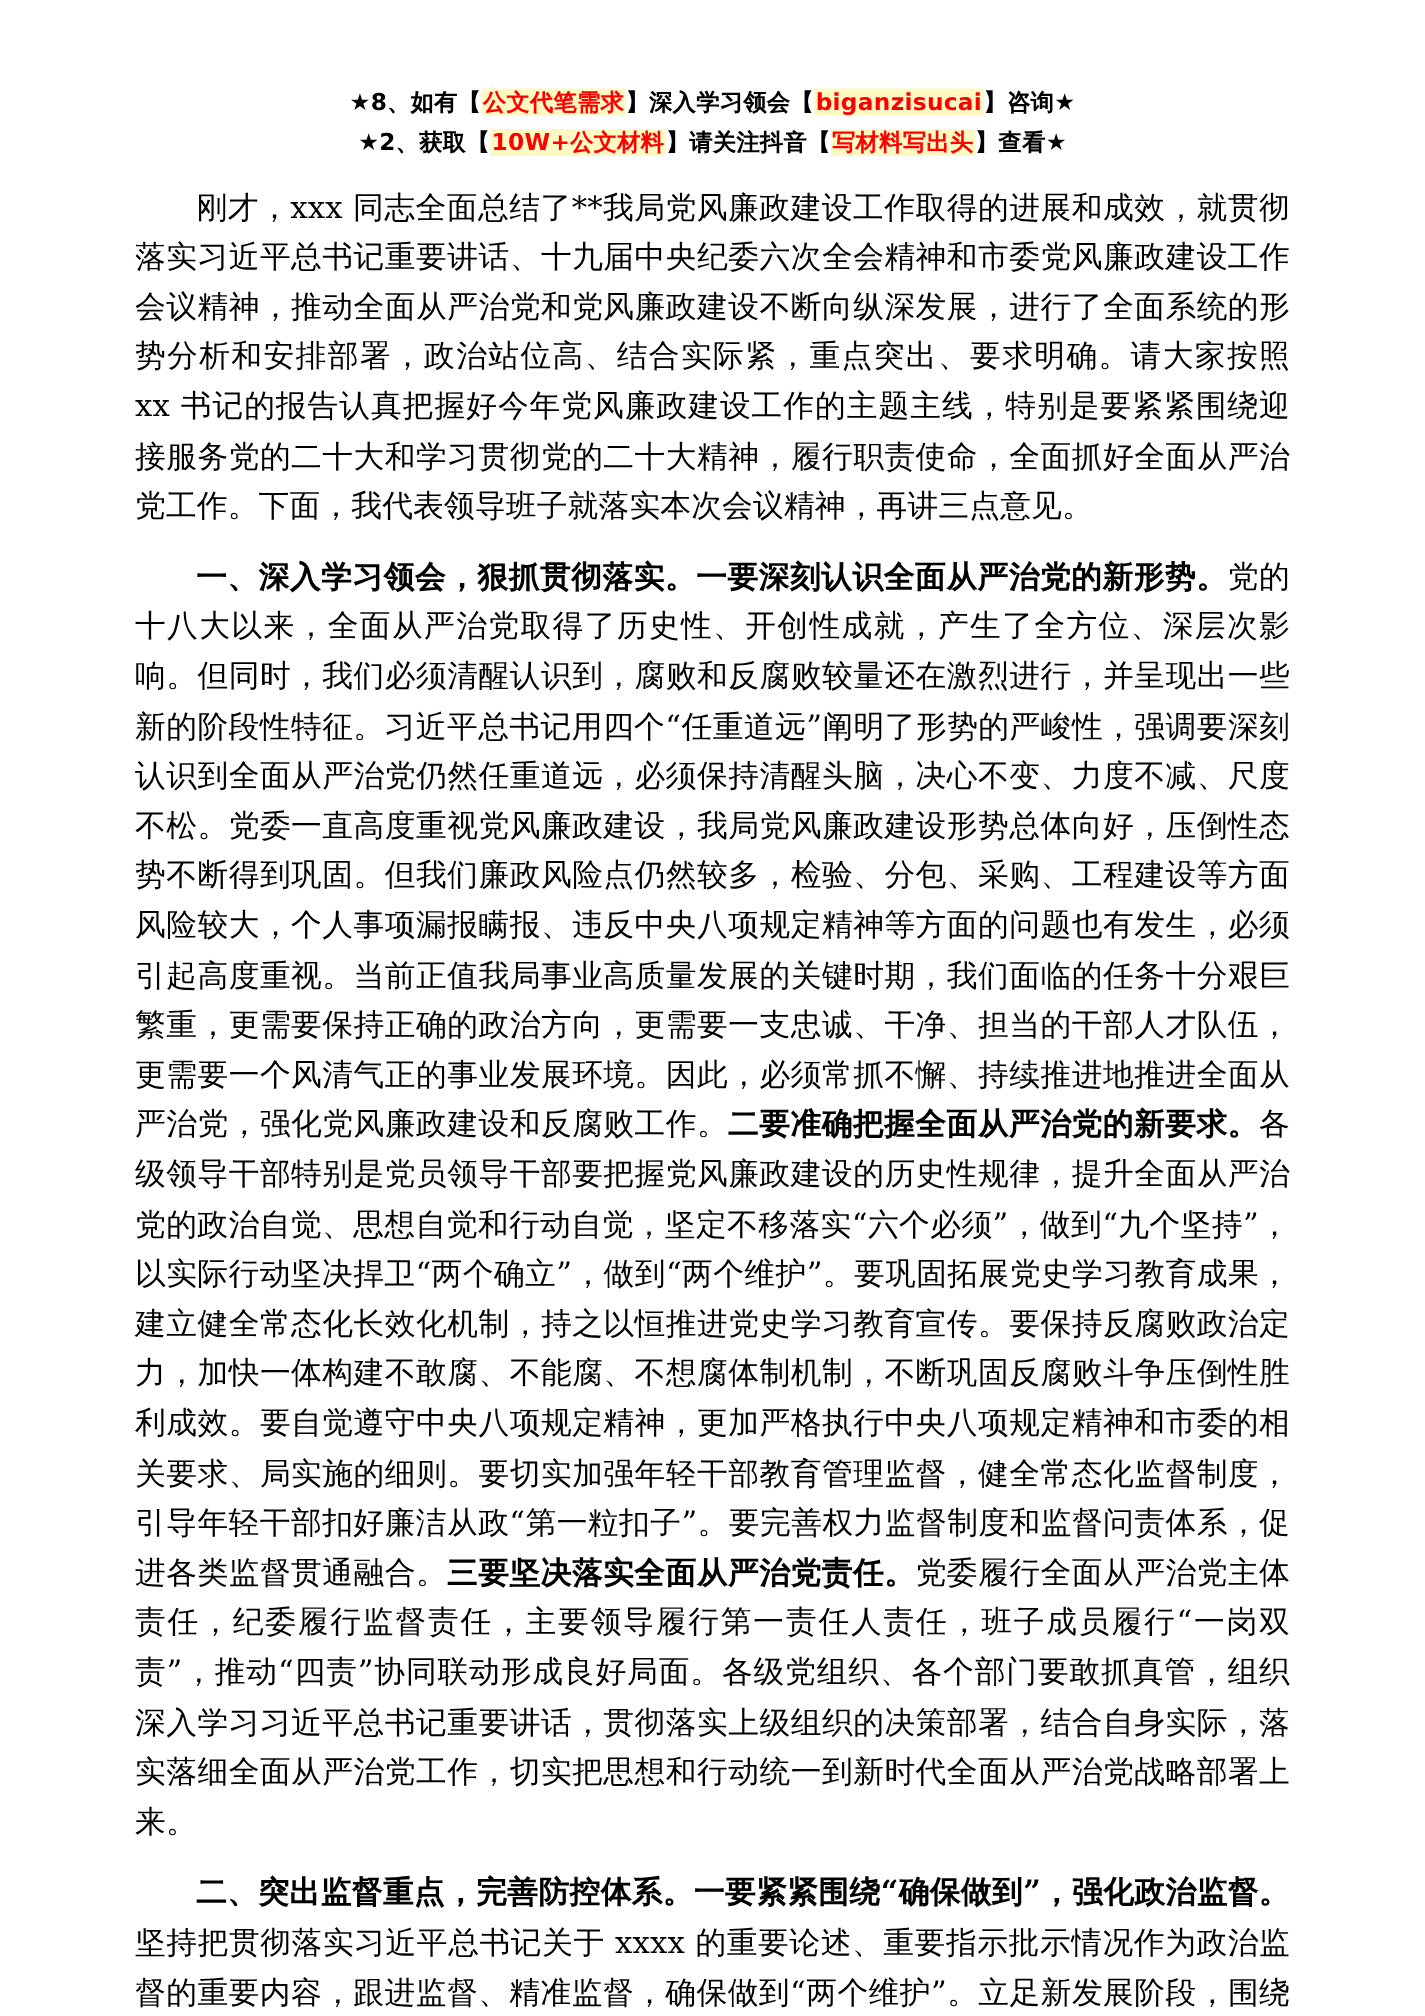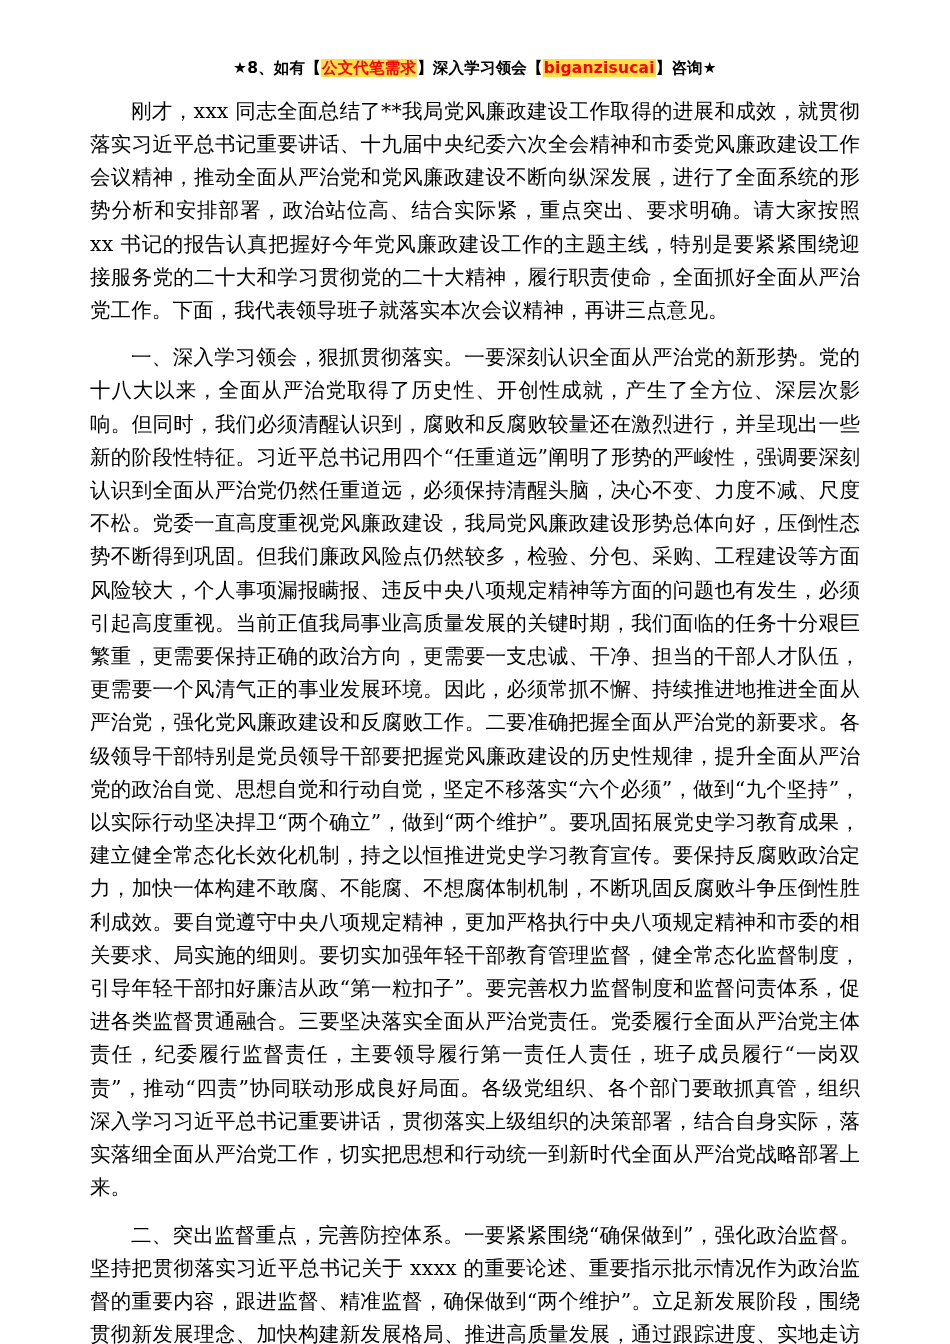--- a/index.html
+++ b/index.html
@@ -26,49 +26,50 @@
     font-weight: bold;
     font-size: 15.5px;
     line-height: 1.6;
     letter-spacing: 0.2px;
     white-space: nowrap;
   }
   .banner-line {
     margin: 0 0 2px 0;
   }
   .hl-yellow {
-    background: #fde047;
+    background: #fef9c3;
     color: #FF0000;
     padding: 0 1px;
   }
   .banner-top {
     margin-bottom: 14px;
   }
   p.para {
     font-size: 20.5px;
     line-height: 1.62;
     text-align: justify;
     text-justify: inter-ideograph;
     margin: 0 0 14px 0;
     letter-spacing: 0.1px;
   }
   p.indent {
     text-indent: 2em;
   }
   .b {
-    font-weight: normal;
+    font-weight: bold;
   }
 </style>
 </head>
 <body>
 
 <div class="page">
 
   <div class="banner banner-top">
     <div class="banner-line"><span>★8、如有【</span><span class="hl-yellow">公文代笔需求</span><span>】深入学习领会【</span><span class="hl-yellow">biganzisucai</span><span>】咨询★</span></div>
+    <div class="banner-line"><span>★2、获取【</span><span class="hl-yellow">10W+公文材料</span><span>】请关注抖音【</span><span class="hl-yellow">写材料写出头</span><span>】查看★</span></div>
   </div>
 
   <p class="para indent">刚才，xxx 同志全面总结了**我局党风廉政建设工作取得的进展和成效，就贯彻落实习近平总书记重要讲话、十九届中央纪委六次全会精神和市委党风廉政建设工作会议精神，推动全面从严治党和党风廉政建设不断向纵深发展，进行了全面系统的形势分析和安排部署，政治站位高、结合实际紧，重点突出、要求明确。请大家按照 xx 书记的报告认真把握好今年党风廉政建设工作的主题主线，特别是要紧紧围绕迎接服务党的二十大和学习贯彻党的二十大精神，履行职责使命，全面抓好全面从严治党工作。下面，我代表领导班子就落实本次会议精神，再讲三点意见。</p>
 
   <p class="para indent"><span class="b">一、深入学习领会，狠抓贯彻落实。一要深刻认识全面从严治党的新形势。</span><span>党的十八大以来，全面从严治党取得了历史性、开创性成就，产生了全方位、深层次影响。但同时，我们必须清醒认识到，腐败和反腐败较量还在激烈进行，并呈现出一些新的阶段性特征。习近平总书记用四个“任重道远”阐明了形势的严峻性，强调要深刻认识到全面从严治党仍然任重道远，必须保持清醒头脑，决心不变、力度不减、尺度不松。党委一直高度重视党风廉政建设，我局党风廉政建设形势总体向好，压倒性态势不断得到巩固。但我们廉政风险点仍然较多，检验、分包、采购、工程建设等方面风险较大，个人事项漏报瞒报、违反中央八项规定精神等方面的问题也有发生，必须引起高度重视。当前正值我局事业高质量发展的关键时期，我们面临的任务十分艰巨繁重，更需要保持正确的政治方向，更需要一支忠诚、干净、担当的干部人才队伍，更需要一个风清气正的事业发展环境。因此，必须常抓不懈、持续推进地推进全面从严治党，强化党风廉政建设和反腐败工作。</span><span class="b">二要准确把握全面从严治党的新要求。</span><span>各级领导干部特别是党员领导干部要把握党风廉政建设的历史性规律，提升全面从严治党的政治自觉、思想自觉和行动自觉，坚定不移落实“六个必须”，做到“九个坚持”，以实际行动坚决捍卫“两个确立”，做到“两个维护”。要巩固拓展党史学习教育成果，建立健全常态化长效化机制，持之以恒推进党史学习教育宣传。要保持反腐败政治定力，加快一体构建不敢腐、不能腐、不想腐体制机制，不断巩固反腐败斗争压倒性胜利成效。要自觉遵守中央八项规定精神，更加严格执行中央八项规定精神和市委的相关要求、局实施的细则。要切实加强年轻干部教育管理监督，健全常态化监督制度，引导年轻干部扣好廉洁从政“第一粒扣子”。要完善权力监督制度和监督问责体系，促进各类监督贯通融合。</span><span class="b">三要坚决落实全面从严治党责任。</span><span>党委履行全面从严治党主体责任，纪委履行监督责任，主要领导履行第一责任人责任，班子成员履行“一岗双责”，推动“四责”协同联动形成良好局面。各级党组织、各个部门要敢抓真管，组织深入学习习近平总书记重要讲话，贯彻落实上级组织的决策部署，结合自身实际，落实落细全面从严治党工作，切实把思想和行动统一到新时代全面从严治党战略部署上来。</span></p>
 
   <p class="para indent"><span class="b">二、突出监督重点，完善防控体系。一要紧紧围绕“确保做到”，强化政治监督。</span><span>坚持把贯彻落实习近平总书记关于 xxxx 的重要论述、重要指示批示情况作为政治监督的重要内容，跟进监督、精准监督，确保做到“两个维护”。立足新发展阶段，围绕贯彻新发展理念、加快构建新发展格局、推进高质量发展，通过跟踪进度、实地走访等监督方式，精准把脉我们落实“十四五”相关规划、部署实施情况，着力发现问题，督促问题整改，以强有力的政治监督保障“十四五”相关战略任务、重点工作落地见效。</span></p>
 
 </div>
 

